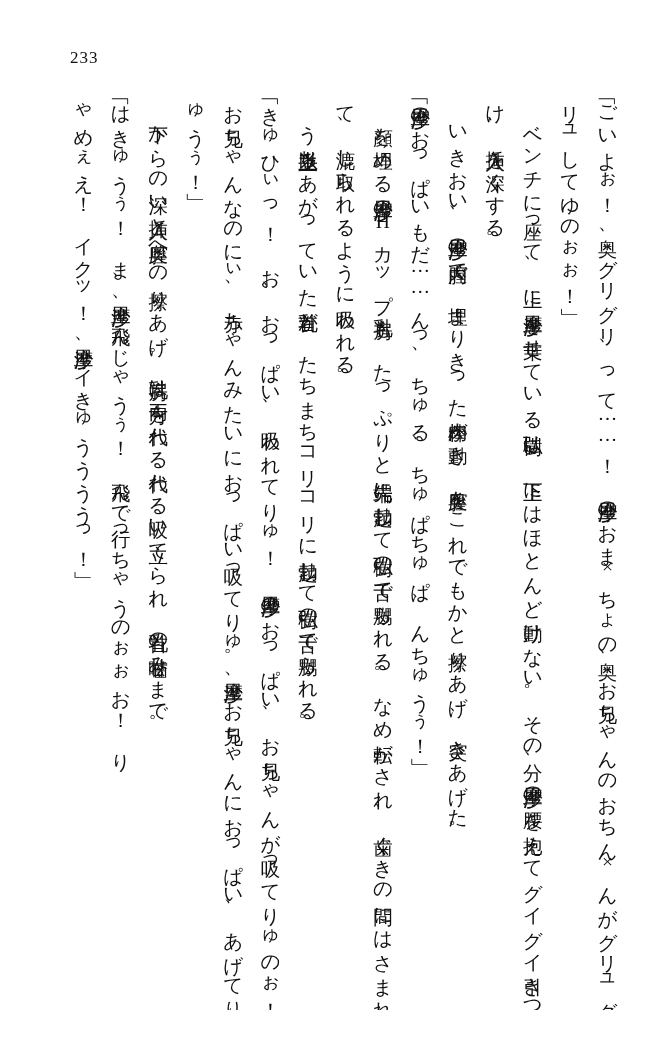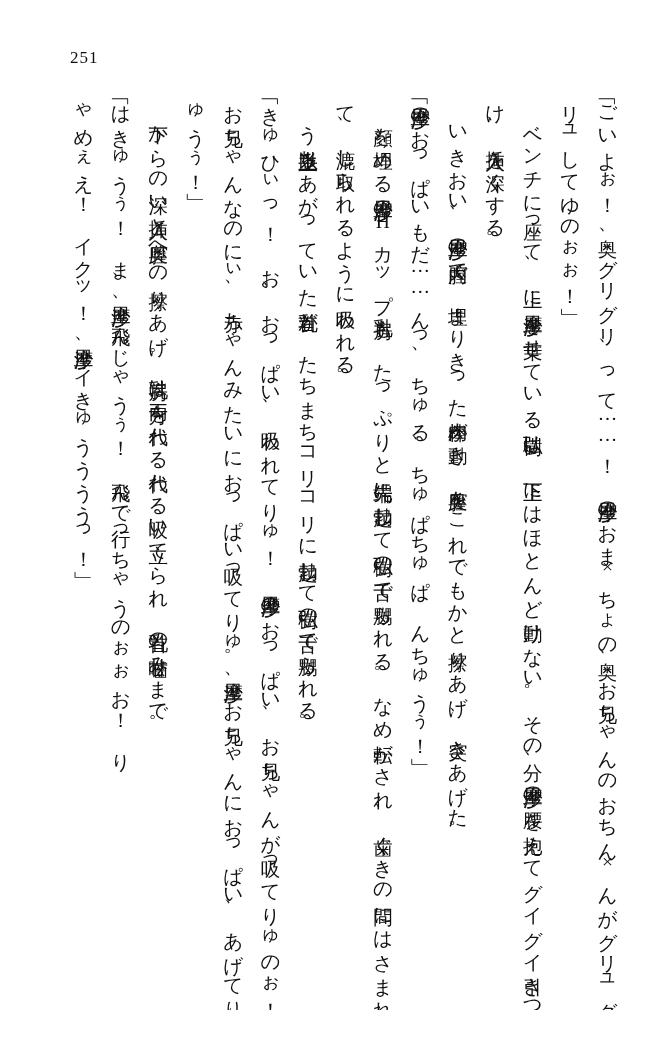--- a/index.html
+++ b/index.html
@@ -55,21 +55,21 @@
     text-indent: 1em;
   }
   .body-text p.quote {
     text-indent: 0;
   }
 </style>
 </head>
 <body>
 
 <div class="page">
-  <div class="page-number">251</div>
+  <div class="page-number">233</div>
   <div class="body-text">
     <p class="quote">「ごいよぉ！　奥、グリグリ、って……！　摩里沙のおま×ちょの奥、お兄ちゃんのおちん×んがグリュグリュしてゆのぉぉ！」</p>
     <p class="indent">ベンチに座って、上に摩里沙を乗せている弘樹は、上下にはほとんど動けない。その分、摩里沙の腰を抱えてグイグイ引きつけ、挿入を深くする。</p>
     <p class="indent">いきおい、摩里沙の膣内で、埋まりきった肉棒が動き、膣奥をこれでもかと擦りあげ、突きあげた。</p>
     <p class="quote">「摩里沙のおっぱいもだ……んっ、ちゅる、ちゅぱちゅぱ、んちゅうぅ！」</p>
     <p class="indent">顔を埋める摩里沙のHカップ乳房も、たっぷりと先端に勃起して弘樹の舌で嬲られる。なめ転がされ、歯ぐきの間にはさまれて、漉し取られるように吸われる。</p>
     <p class="indent">う半以上立ちあがっていた乳首が、たちまちコリコリに勃起して弘樹の舌で嬲られる。</p>
     <p class="quote">「きゅひぃっ！　お、おっぱい、吸われてりゅ！　摩里沙のおっぱい、お兄ちゃんが吸ってりゅのぉ！　お兄ちゃんなのにぃ、赤ちゃんみたいにおっぱい吸ってりゅ。摩里沙、お兄ちゃんにおっぱい、あげてりゅうぅ！」</p>
     <p class="indent">下からの深い挿入と膣奥への擦りあげ。乳房は両方を代わる代わる吸い立てられ、乳首の甘嚙みまで。</p>
     <p class="quote">「はきゅうぅ！　ま、摩里沙、飛んじゃうぅ！　飛んで行っちゃうのぉぉお！　り</p>

